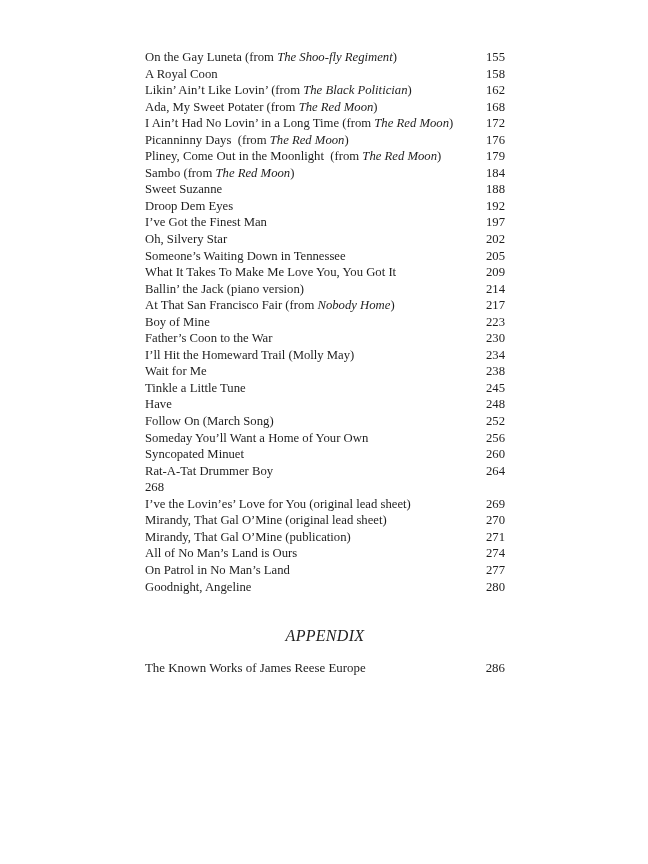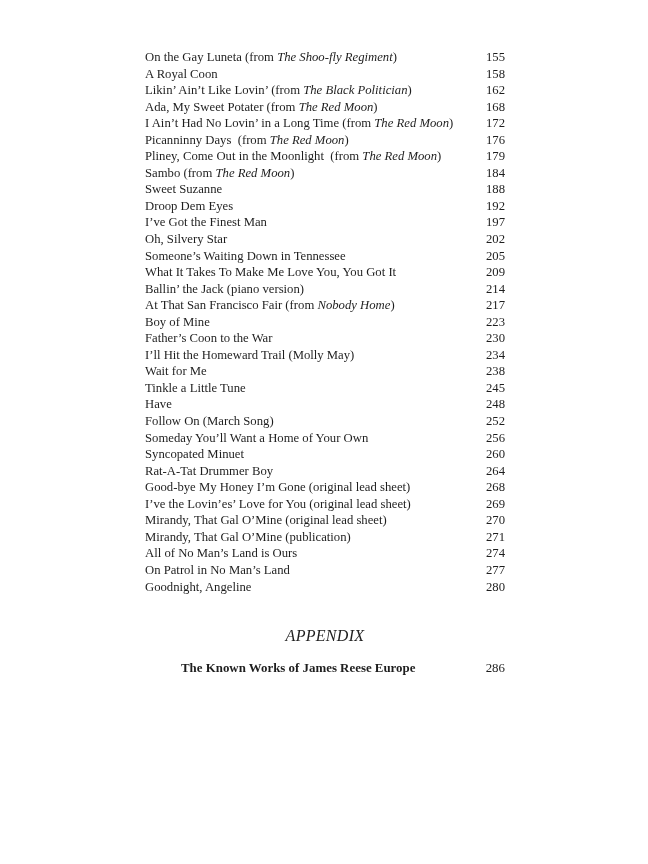--- a/index.html
+++ b/index.html
@@ -57,22 +57,21 @@
     position: absolute;
     left: 145px;
     top: 661px;
     width: 360px;
     display: flex;
     justify-content: space-between;
     align-items: baseline;
     font-size: 12.9px;
   }
   .known-works-title {
-    font-weight: bold;
-    margin-left: 36px;
+    font-weight: normal;
   }
 </style>
 </head>
 <body>
 
 <div class="page">
 
   <div class="toc">
       <div class="toc-row">
       <span class="toc-title"><span>On the Gay Luneta (from </span><em>The Shoo-fly Regiment</em><span>)</span></span>
@@ -172,21 +171,20 @@
     </div>
       <div class="toc-row">
       <span class="toc-title"><span>Syncopated Minuet</span><em></em><span></span></span>
       <span class="toc-page-num">260</span>
     </div>
       <div class="toc-row">
       <span class="toc-title"><span>Rat-A-Tat Drummer Boy</span><em></em><span></span></span>
       <span class="toc-page-num">264</span>
     </div>
       <div class="toc-row">
-      <span class="toc-title"><span>Good-bye My Honey I’m Gone (original lead sheet)</span><em></em><span></span></span>
       <span class="toc-page-num">268</span>
     </div>
       <div class="toc-row">
       <span class="toc-title"><span>I’ve the Lovin’es’ Love for You (original lead sheet)</span><em></em><span></span></span>
       <span class="toc-page-num">269</span>
     </div>
       <div class="toc-row">
       <span class="toc-title"><span>Mirandy, That Gal O’Mine (original lead sheet)</span><em></em><span></span></span>
       <span class="toc-page-num">270</span>
     </div>

